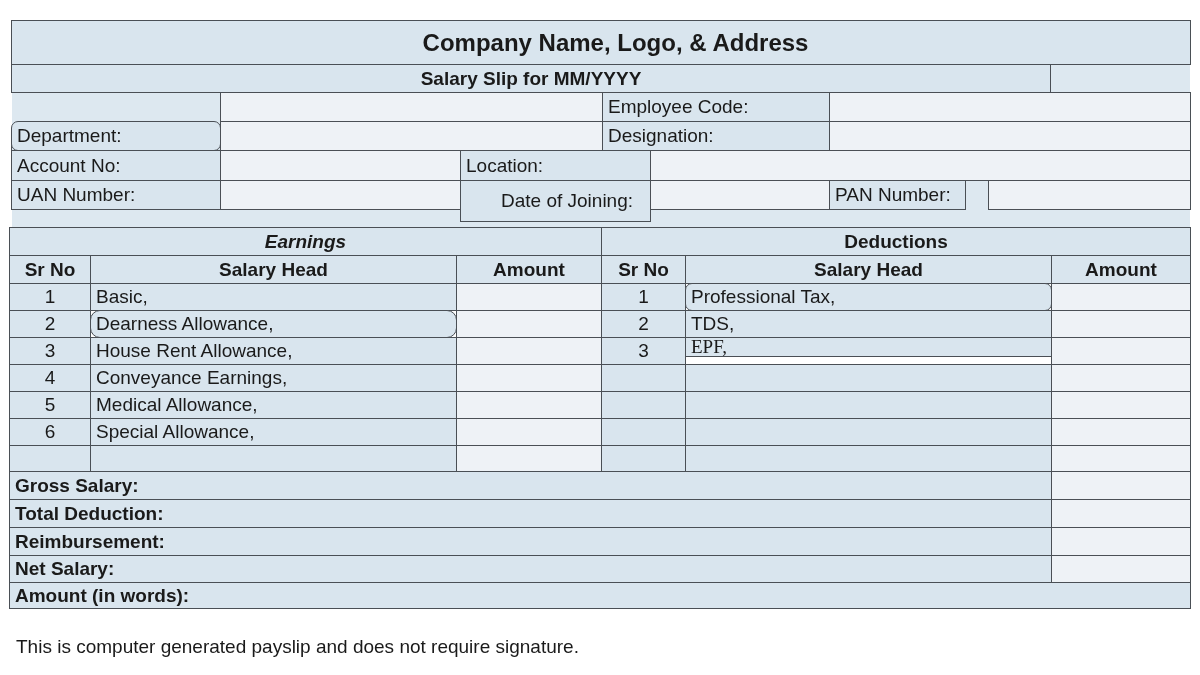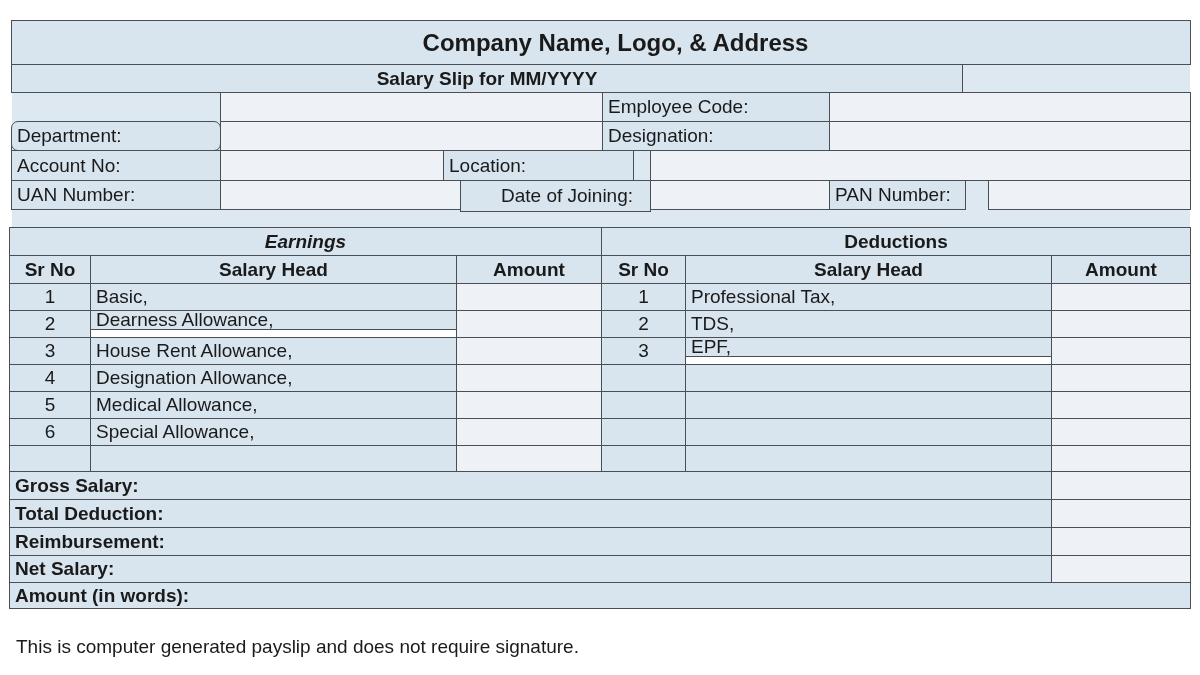--- a/index.html
+++ b/index.html
@@ -13,86 +13,86 @@
   .center{justify-content:center;}
   .band{position:absolute;background:#dde8f0;}
   .footer{position:absolute;left:16px;top:636px;font-size:19px;}
 </style>
 </head>
 <body>
 
 <div class="band" style="left:12px;top:20px;width:1178px;height:208px;"></div>
 
 <div class="c blue bold center" style="left:11px;top:20px;width:1180px;height:45px;font-size:24px;padding-left:34px;">Company Name, Logo, &amp; Address</div>
-<div class="c blue bold center" style="left:11px;top:64px;width:952px;height:29px;">Salary Slip for MM/YYYY</div>
+<div class="c blue bold center" style="left:11px;top:64px;width:1040px;height:29px;">Salary Slip for MM/YYYY</div>
 
 <div class="c blue" style="left:11px;top:92px;width:210px;height:30px;margin-top:36px;">Employee's Name:</div>
 <div class="c light" style="left:220px;top:92px;width:383px;height:30px;"></div>
 <div class="c blue" style="left:602px;top:92px;width:228px;height:30px;">Employee Code:</div>
 <div class="c light" style="left:829px;top:92px;width:362px;height:30px;"></div>
 
 <div class="c blue" style="left:11px;top:121px;width:210px;height:30px;border-radius:7px;">Department:</div>
 <div class="c light" style="left:220px;top:121px;width:383px;height:30px;"></div>
 <div class="c blue" style="left:602px;top:121px;width:228px;height:30px;">Designation:</div>
 <div class="c light" style="left:829px;top:121px;width:362px;height:30px;"></div>
 
 <div class="c blue" style="left:11px;top:150px;width:210px;height:31px;">Account No:</div>
 <div class="c light" style="left:220px;top:150px;width:241px;height:31px;"></div>
-<div class="c blue" style="left:443px;top:150px;width:191px;height:31px;">Location:</div>
+<div class="c blue" style="left:460px;top:150px;width:191px;height:31px;">Location:</div>
 <div class="c light" style="left:650px;top:150px;width:541px;height:31px;"></div>
 
 <div class="c blue" style="left:11px;top:180px;width:210px;height:30px;">UAN Number:</div>
 <div class="c light" style="left:220px;top:180px;width:241px;height:30px;"></div>
-<div class="c blue" style="left:460px;top:180px;width:191px;height:32px;padding-left:40px;">Date of Joining:</div>
+<div class="c blue" style="left:460px;top:180px;width:191px;height:42px;padding-left:40px;">Date of Joining:</div>
 <div class="c light" style="left:650px;top:180px;width:180px;height:30px;"></div>
 <div class="c blue" style="left:829px;top:180px;width:137px;height:30px;">PAN Number:</div>
 <div class="c light" style="left:988px;top:180px;width:203px;height:30px;"></div>
 
 <div class="c blue bold center" style="left:9px;top:227px;width:593px;height:29px;font-style:italic;">Earnings</div>
 <div class="c blue bold center" style="left:601px;top:227px;width:590px;height:29px;">Deductions</div>
 
 <div class="c blue bold center" style="left:9px;top:255px;width:82px;height:29px;">Sr No</div>
 <div class="c blue bold center" style="left:90px;top:255px;width:367px;height:29px;">Salary Head</div>
 <div class="c blue bold center" style="left:456px;top:255px;width:146px;height:29px;">Amount</div>
 <div class="c blue bold center" style="left:601px;top:255px;width:85px;height:29px;">Sr No</div>
 <div class="c blue bold center" style="left:685px;top:255px;width:367px;height:29px;">Salary Head</div>
 <div class="c blue bold center" style="left:1051px;top:255px;width:140px;height:29px;">Amount</div>
 
 <div id="earn-rows">
     <div class="c blue center" style="left: 9px; top: 283px; width: 82px; height: 28px;">1</div>
     <div class="c blue" style="left: 90px; top: 283px; width: 367px; height: 28px;">Basic,</div>
     <div class="c light" style="left: 456px; top: 283px; width: 146px; height: 28px;"></div>
     <div class="c blue center" style="left: 9px; top: 310px; width: 82px; height: 28px;">2</div>
-    <div class="c blue" style="left: 90px; top: 310px; width: 367px; height: 20px;">Dearness Allowance,</div>
+    <div class="c blue" style="left: 90px; top: 310px; width: 367px; height: 28px; border-radius: 10px;">Dearness Allowance,</div>
     <div class="c light" style="left: 456px; top: 310px; width: 146px; height: 28px;"></div>
     <div class="c blue center" style="left: 9px; top: 337px; width: 82px; height: 28px;">3</div>
     <div class="c blue" style="left: 90px; top: 337px; width: 367px; height: 28px;">House Rent Allowance,</div>
     <div class="c light" style="left: 456px; top: 337px; width: 146px; height: 28px;"></div>
     <div class="c blue center" style="left: 9px; top: 364px; width: 82px; height: 28px;">4</div>
-    <div class="c blue" style="left: 90px; top: 364px; width: 367px; height: 28px;">Designation Allowance,</div>
+    <div class="c blue" style="left: 90px; top: 364px; width: 367px; height: 28px;">Conveyance Earnings,</div>
     <div class="c light" style="left: 456px; top: 364px; width: 146px; height: 28px;"></div>
     <div class="c blue center" style="left: 9px; top: 391px; width: 82px; height: 28px;">5</div>
     <div class="c blue" style="left: 90px; top: 391px; width: 367px; height: 28px;">Medical Allowance,</div>
     <div class="c light" style="left: 456px; top: 391px; width: 146px; height: 28px;"></div>
     <div class="c blue center" style="left: 9px; top: 418px; width: 82px; height: 28px;">6</div>
     <div class="c blue" style="left: 90px; top: 418px; width: 398px; height: 28px;">Special Allowance,</div>
     <div class="c light" style="left: 456px; top: 418px; width: 146px; height: 28px;"></div>
     <div class="c blue center" style="left: 9px; top: 445px; width: 82px; height: 28px;"></div>
     <div class="c blue" style="left: 90px; top: 445px; width: 367px; height: 28px;"></div>
     <div class="c light" style="left: 456px; top: 445px; width: 146px; height: 28px;"></div>
   </div>
 <div id="ded-rows">
     <div class="c blue center" style="left: 601px; top: 283px; width: 85px; height: 28px;">1</div>
-    <div class="c blue" style="left: 685px; top: 283px; width: 367px; height: 28px;">Professional Tax,</div>
+    <div class="c blue" style="left: 685px; top: 283px; width: 367px; height: 28px; border-radius: 7px;">Professional Tax,</div>
     <div class="c light" style="left: 1051px; top: 283px; width: 140px; height: 28px;"></div>
     <div class="c blue center" style="left: 601px; top: 310px; width: 85px; height: 28px;">2</div>
     <div class="c blue" style="left: 685px; top: 310px; width: 367px; height: 28px;">TDS,</div>
     <div class="c light" style="left: 1051px; top: 310px; width: 140px; height: 28px;"></div>
     <div class="c blue center" style="left: 601px; top: 337px; width: 85px; height: 28px;">3</div>
-    <div class="c blue" style="left: 685px; top: 337px; width: 367px; height: 20px;">EPF,</div>
+    <div class="c blue" style="left: 685px; top: 337px; width: 367px; height: 20px; font-family: Liberation Serif, serif;">EPF,</div>
     <div class="c light" style="left: 1051px; top: 337px; width: 140px; height: 28px;"></div>
     <div class="c blue center" style="left: 601px; top: 364px; width: 85px; height: 28px;"></div>
     <div class="c blue" style="left: 685px; top: 364px; width: 367px; height: 28px;"></div>
     <div class="c light" style="left: 1051px; top: 364px; width: 140px; height: 28px;"></div>
     <div class="c blue center" style="left: 601px; top: 391px; width: 85px; height: 28px;"></div>
     <div class="c blue" style="left: 685px; top: 391px; width: 367px; height: 28px;"></div>
     <div class="c light" style="left: 1051px; top: 391px; width: 140px; height: 28px;"></div>
     <div class="c blue center" style="left: 601px; top: 418px; width: 85px; height: 28px;"></div>
     <div class="c blue" style="left: 685px; top: 418px; width: 367px; height: 28px;"></div>
     <div class="c light" style="left: 1051px; top: 418px; width: 140px; height: 28px;"></div>

